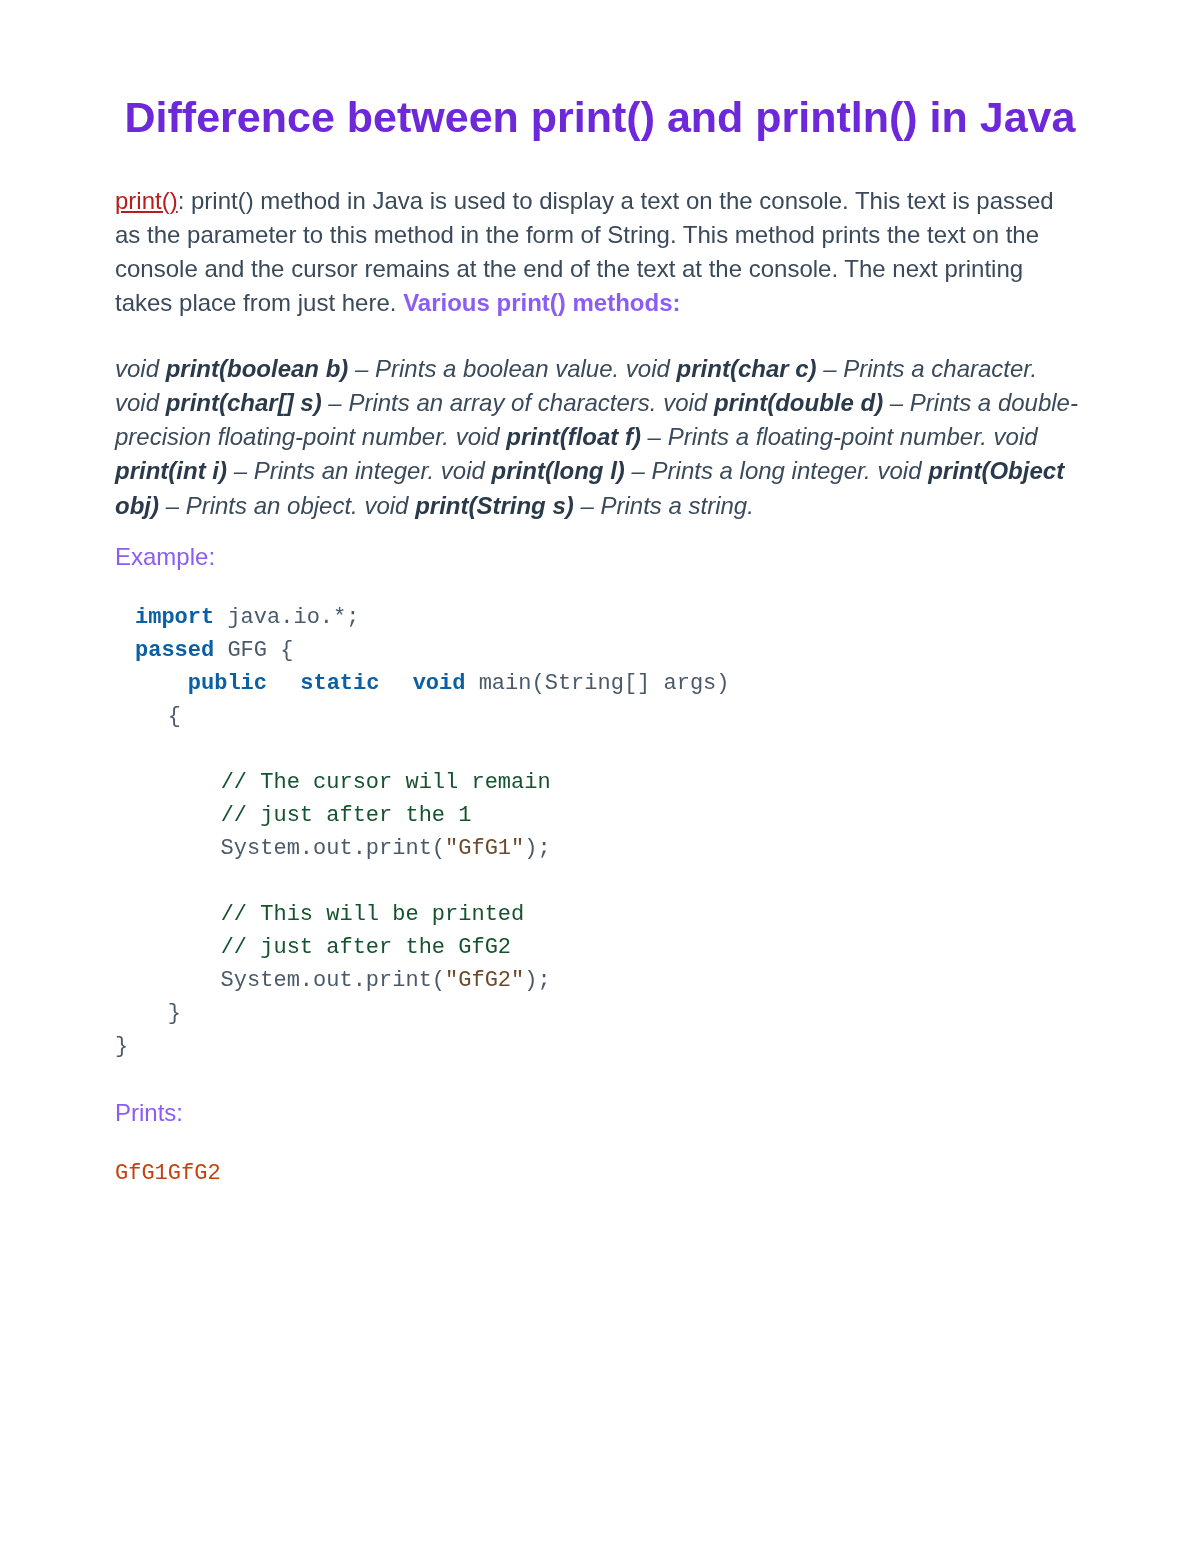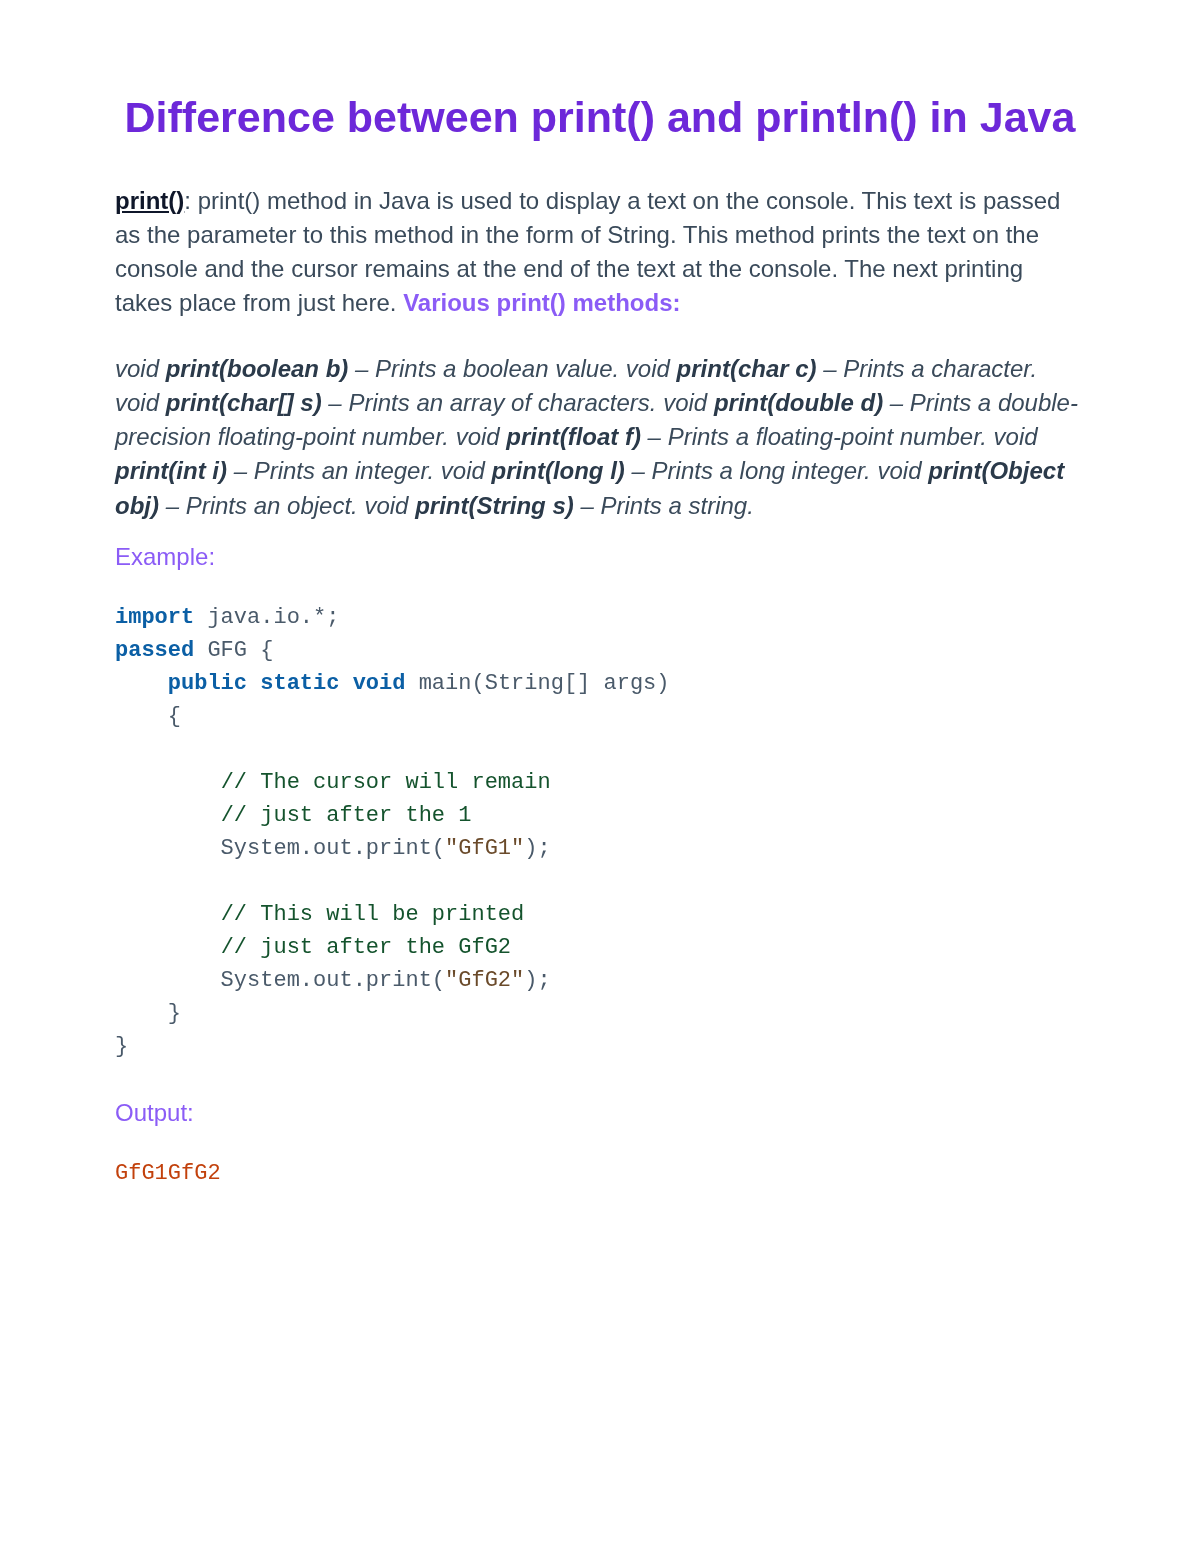--- a/index.html
+++ b/index.html
@@ -24,22 +24,22 @@
       line-height: 1.3;
     }
     .para {
       font-size: 24px;
       color: #3a4a5a;
       margin-bottom: 32px;
       line-height: 1.42;
     }
     .para .link {
       text-decoration: underline;
-      font-weight: bold;
-      color: #0f172a;
+      font-weight: normal;
+      color: #b91c1c;
     }
     .para .bold {
       font-weight: bold;
       color: #8b5cf6;
     }
     .methods {
       font-size: 24px;
       color: #3a4a5a;
       font-style: italic;
       margin-bottom: 16px;
@@ -56,21 +56,21 @@
       margin-bottom: 26px;
     }
     pre.code {
       font-family: "Courier New", Courier, monospace;
       font-size: 22px;
       color: #4a5a6a;
       line-height: 1.5;
       white-space: pre;
       margin-bottom: 32px;
     }
-    .kw { color: #0b5fa5; font-weight: bold; }
+    .kw { color: #0b5fa5; font-weight: bold; margin-left: 20px; }
     .cm { color: #14532d; }
     .str { color: #6a4a2a; }
     .output-text {
       font-family: "Courier New", Courier, monospace;
       font-size: 22px;
       color: #c2410c;
     }
   </style>
 </head>
 <body>
@@ -95,15 +95,15 @@
 <span>        </span><span class="cm">// The cursor will remain</span>
 <span>        </span><span class="cm">// just after the 1</span>
 <span>        System.out.print(</span><span class="str">"GfG1"</span><span>);</span>
 <span></span>
 <span>        </span><span class="cm">// This will be printed</span>
 <span>        </span><span class="cm">// just after the GfG2</span>
 <span>        System.out.print(</span><span class="str">"GfG2"</span><span>);</span>
 <span>    }</span>
 <span>}</span></pre>
 
-<div class="section-label">Output:</div>
+<div class="section-label">Prints:</div>
 
 <div class="output-text">GfG1GfG2</div>
 
 </body></html>

